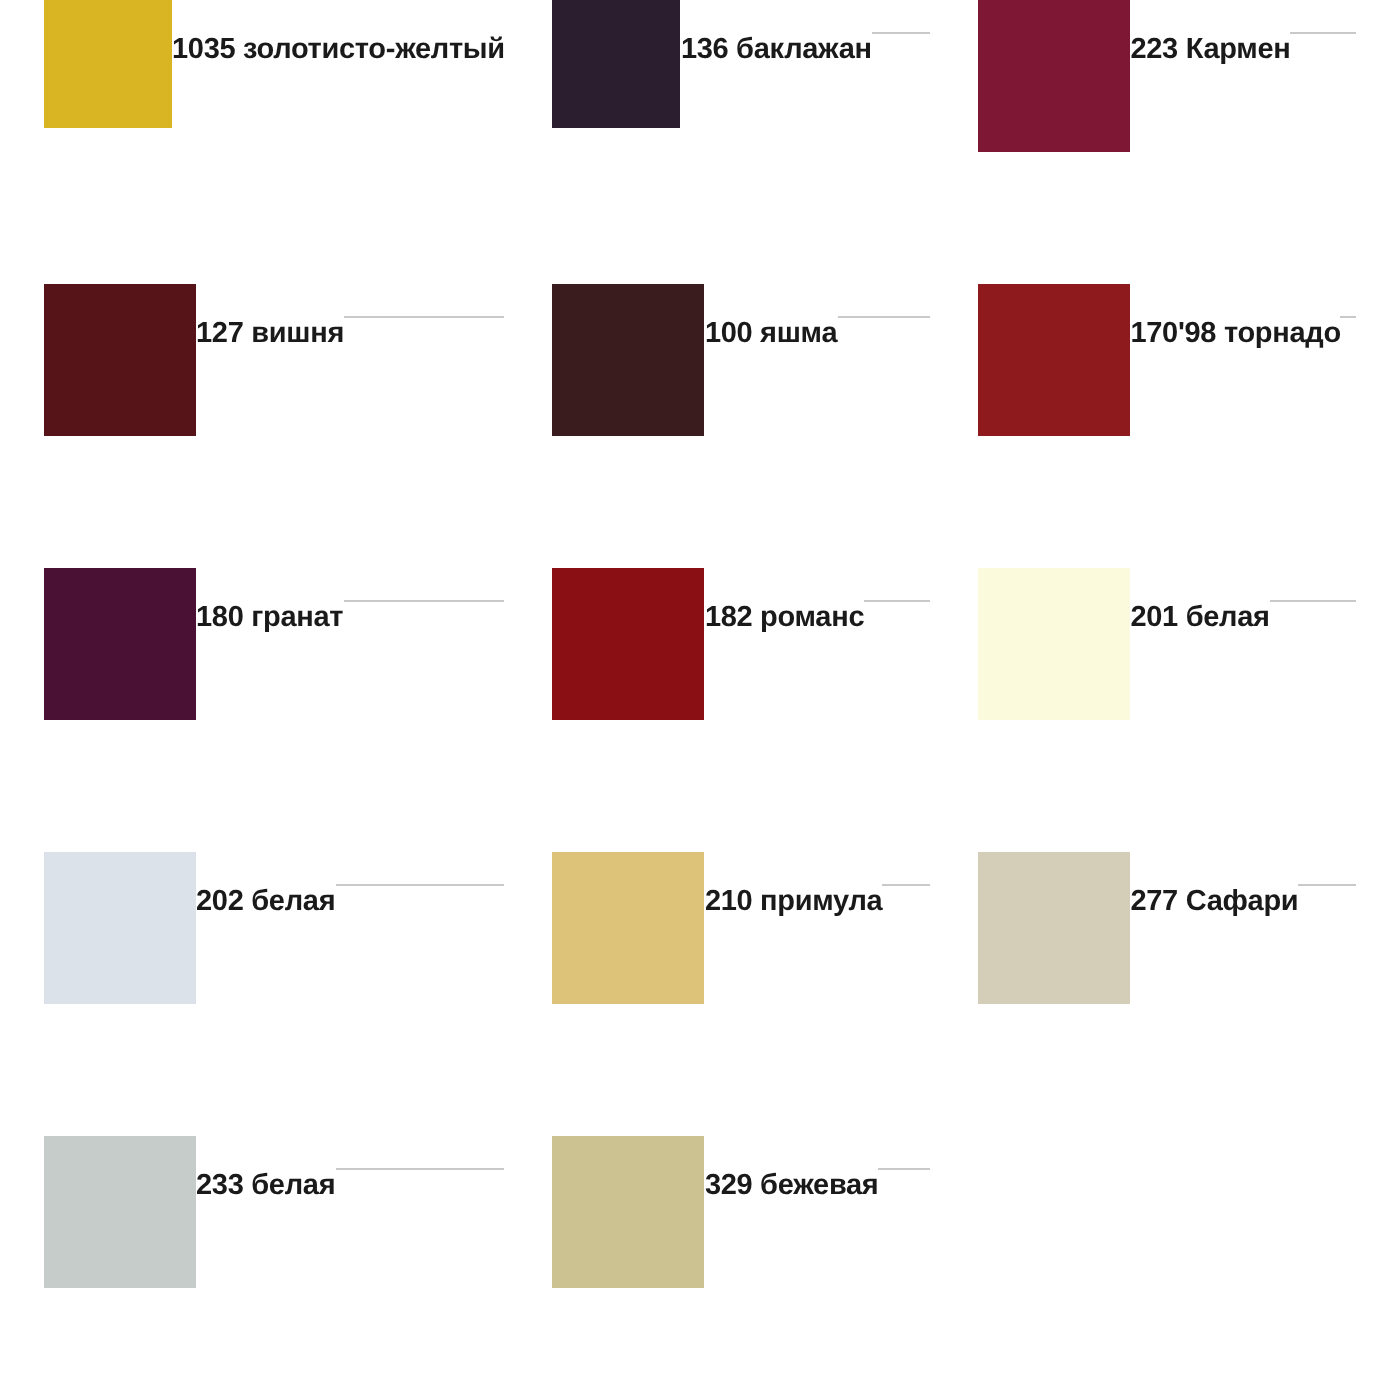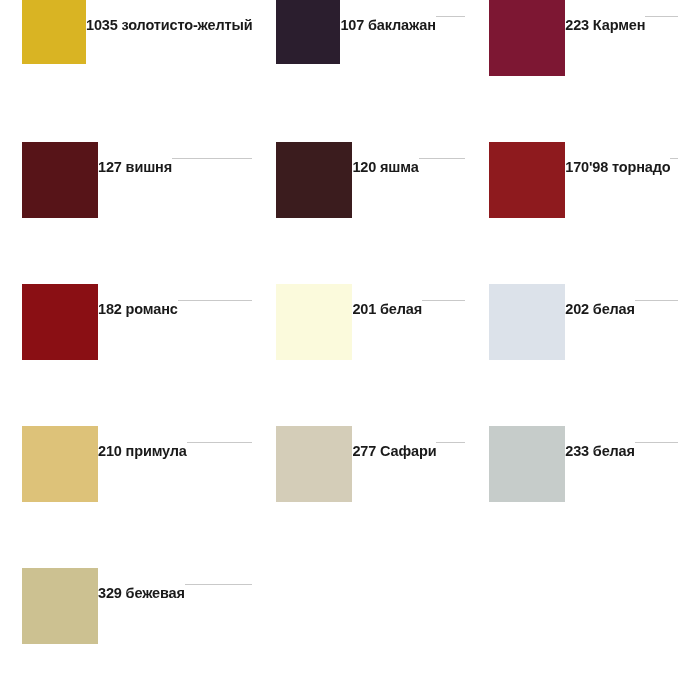--- a/index.html
+++ b/index.html
@@ -65,41 +65,46 @@
 <body>
 
 <div class="swatch-grid" id="grid">
     <div class="swatch-cell row-0">
       <div class="swatch-chip" style="background-color: rgb(217, 180, 35);"></div>
       <div class="swatch-label">1035 золотисто-желтый</div>
       <div class="swatch-rule"></div>
     </div>
     <div class="swatch-cell row-0">
       <div class="swatch-chip" style="background-color: rgb(43, 30, 46);"></div>
-      <div class="swatch-label">107 баклажан</div>
+      <div class="swatch-label">136 баклажан</div>
       <div class="swatch-rule"></div>
     </div>
     <div class="swatch-cell row-1">
       <div class="swatch-chip" style="background-color: rgb(125, 23, 51);"></div>
       <div class="swatch-label">223 Кармен</div>
       <div class="swatch-rule"></div>
     </div>
     <div class="swatch-cell row-1">
       <div class="swatch-chip" style="background-color: rgb(87, 20, 24);"></div>
       <div class="swatch-label">127 вишня</div>
       <div class="swatch-rule"></div>
     </div>
     <div class="swatch-cell row-1">
       <div class="swatch-chip" style="background-color: rgb(59, 28, 30);"></div>
-      <div class="swatch-label">120 яшма</div>
+      <div class="swatch-label">100 яшма</div>
       <div class="swatch-rule"></div>
     </div>
     <div class="swatch-cell row-2">
       <div class="swatch-chip" style="background-color: rgb(142, 26, 30);"></div>
       <div class="swatch-label">170'98 торнадо</div>
+      <div class="swatch-rule"></div>
+    </div>
+    <div class="swatch-cell row-2">
+      <div class="swatch-chip" style="background-color: rgb(74, 17, 52);"></div>
+      <div class="swatch-label">180 гранат</div>
       <div class="swatch-rule"></div>
     </div>
     <div class="swatch-cell row-2">
       <div class="swatch-chip" style="background-color: rgb(138, 15, 20);"></div>
       <div class="swatch-label">182 романс</div>
       <div class="swatch-rule"></div>
     </div>
     <div class="swatch-cell row-3">
       <div class="swatch-chip" style="background-color: rgb(251, 250, 220);"></div>
       <div class="swatch-label">201 белая</div>

